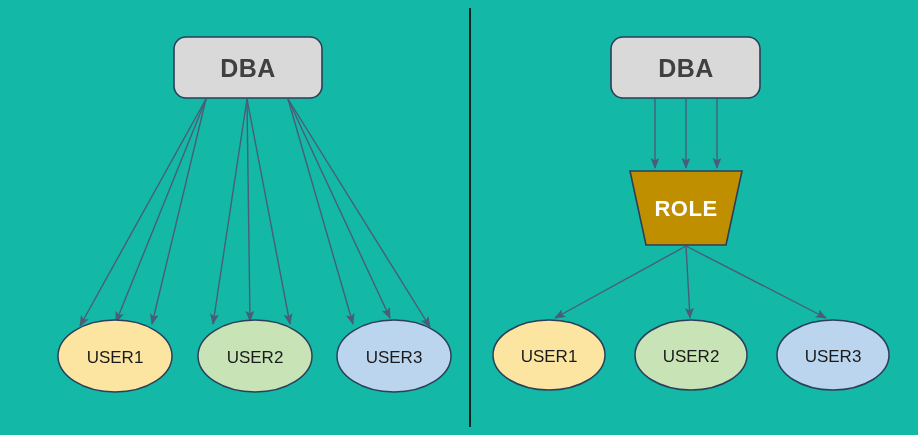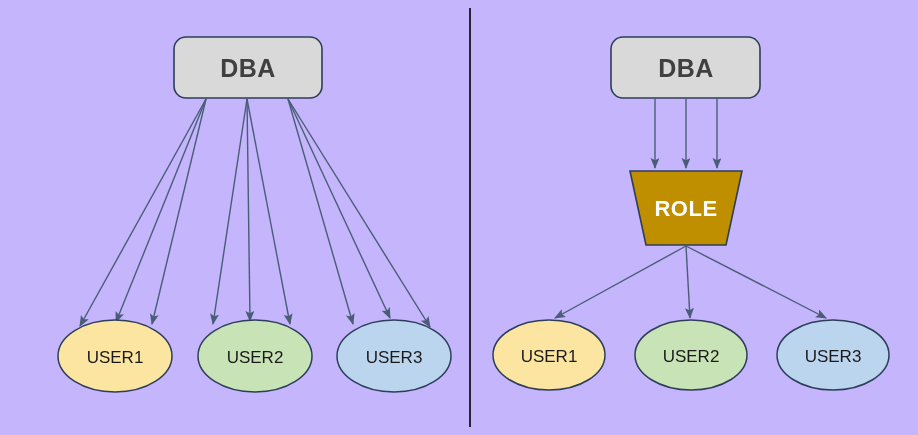--- a/index.html
+++ b/index.html
@@ -7,21 +7,21 @@
     padding: 0;
     background: #ffffff;
   }
   body {
     font-family: "Liberation Sans", sans-serif;
   }
   #canvas {
     position: relative;
     width: 918px;
     height: 435px;
-    background: #c4b5fd;
+    background: #14b8a6;
     overflow: hidden;
   }
   #diagram-svg {
     position: absolute;
     left: 0;
     top: 0;
     width: 918px;
     height: 435px;
   }
   .node-label {

